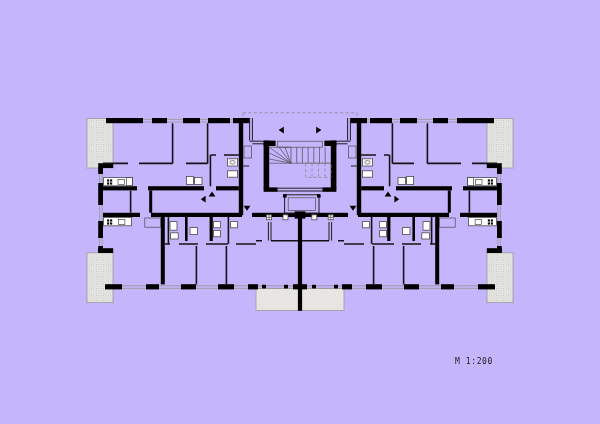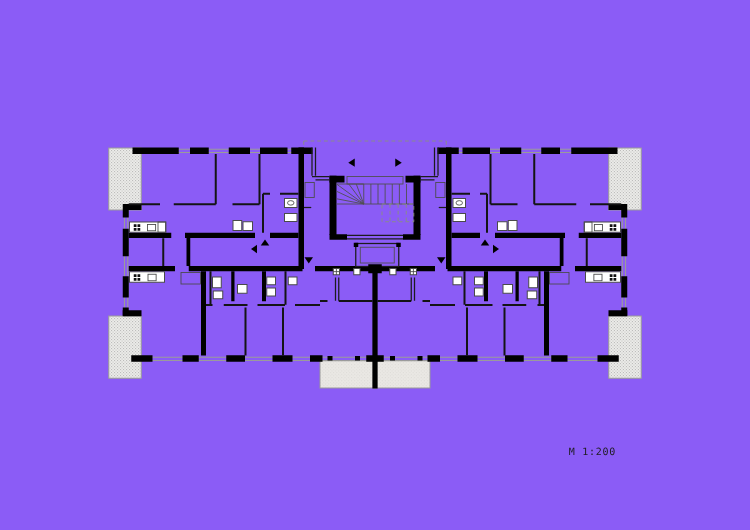--- a/index.html
+++ b/index.html
@@ -1,16 +1,16 @@
 <!DOCTYPE html>
 <html><head>
 <meta charset="utf-8">
 <style>
   html,body{margin:0;padding:0;background:#ffffff;}
-  #sheet{position:relative;width:600px;height:424px;background:#8b5cf6;overflow:hidden;
+  #sheet{position:relative;width:600px;height:424px;background:#c4b5fd;overflow:hidden;
          font-family:"DejaVu Sans","Liberation Sans",sans-serif;}
   svg{display:block;}
   .wall{fill:#000000;stroke:none;}
   .thin{stroke:#141414;stroke-width:1.6;fill:none;}
   .thin2{stroke:#1c1c1c;stroke-width:1;fill:none;}
   .win{stroke:#9b9b9b;stroke-width:0.9;fill:none;}
   .fix{stroke:#4a4a4a;stroke-width:0.8;fill:#ffffff;}
   .fixl{stroke:#4a4a4a;stroke-width:0.7;fill:none;}
   .fixd{fill:#111111;stroke:none;}
   .stair{stroke:#4f4f4f;stroke-width:0.7;fill:none;}

